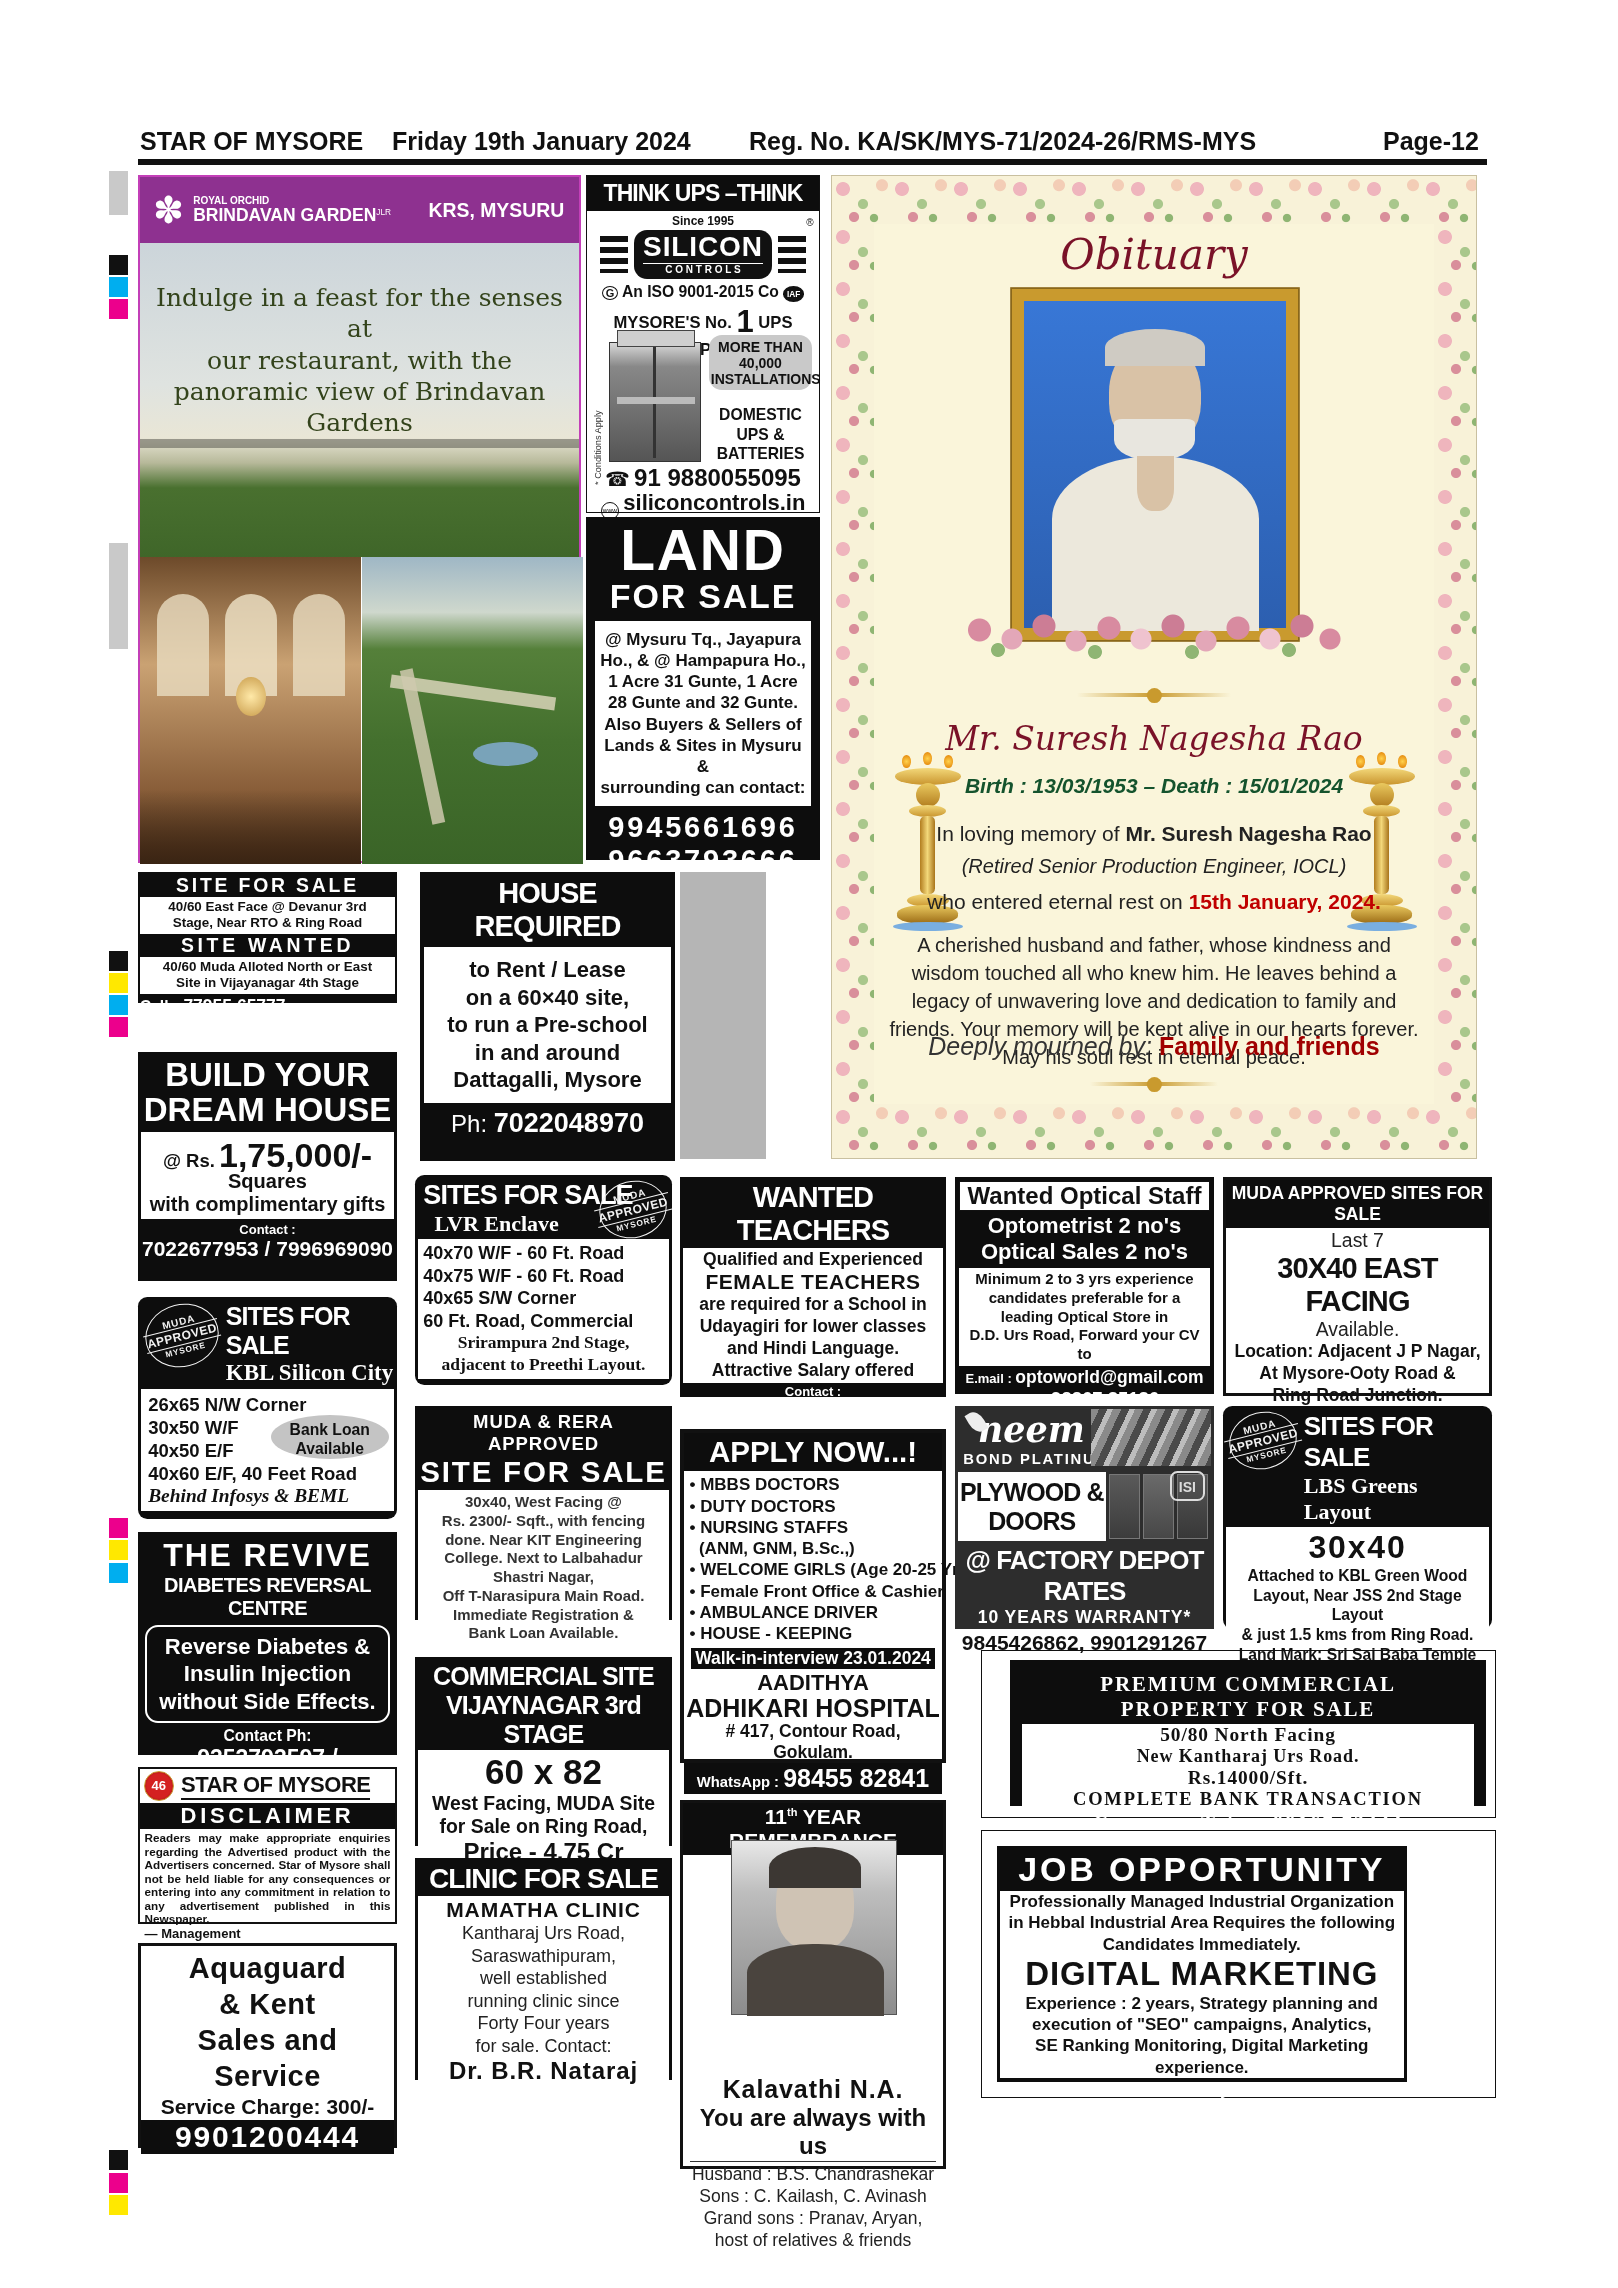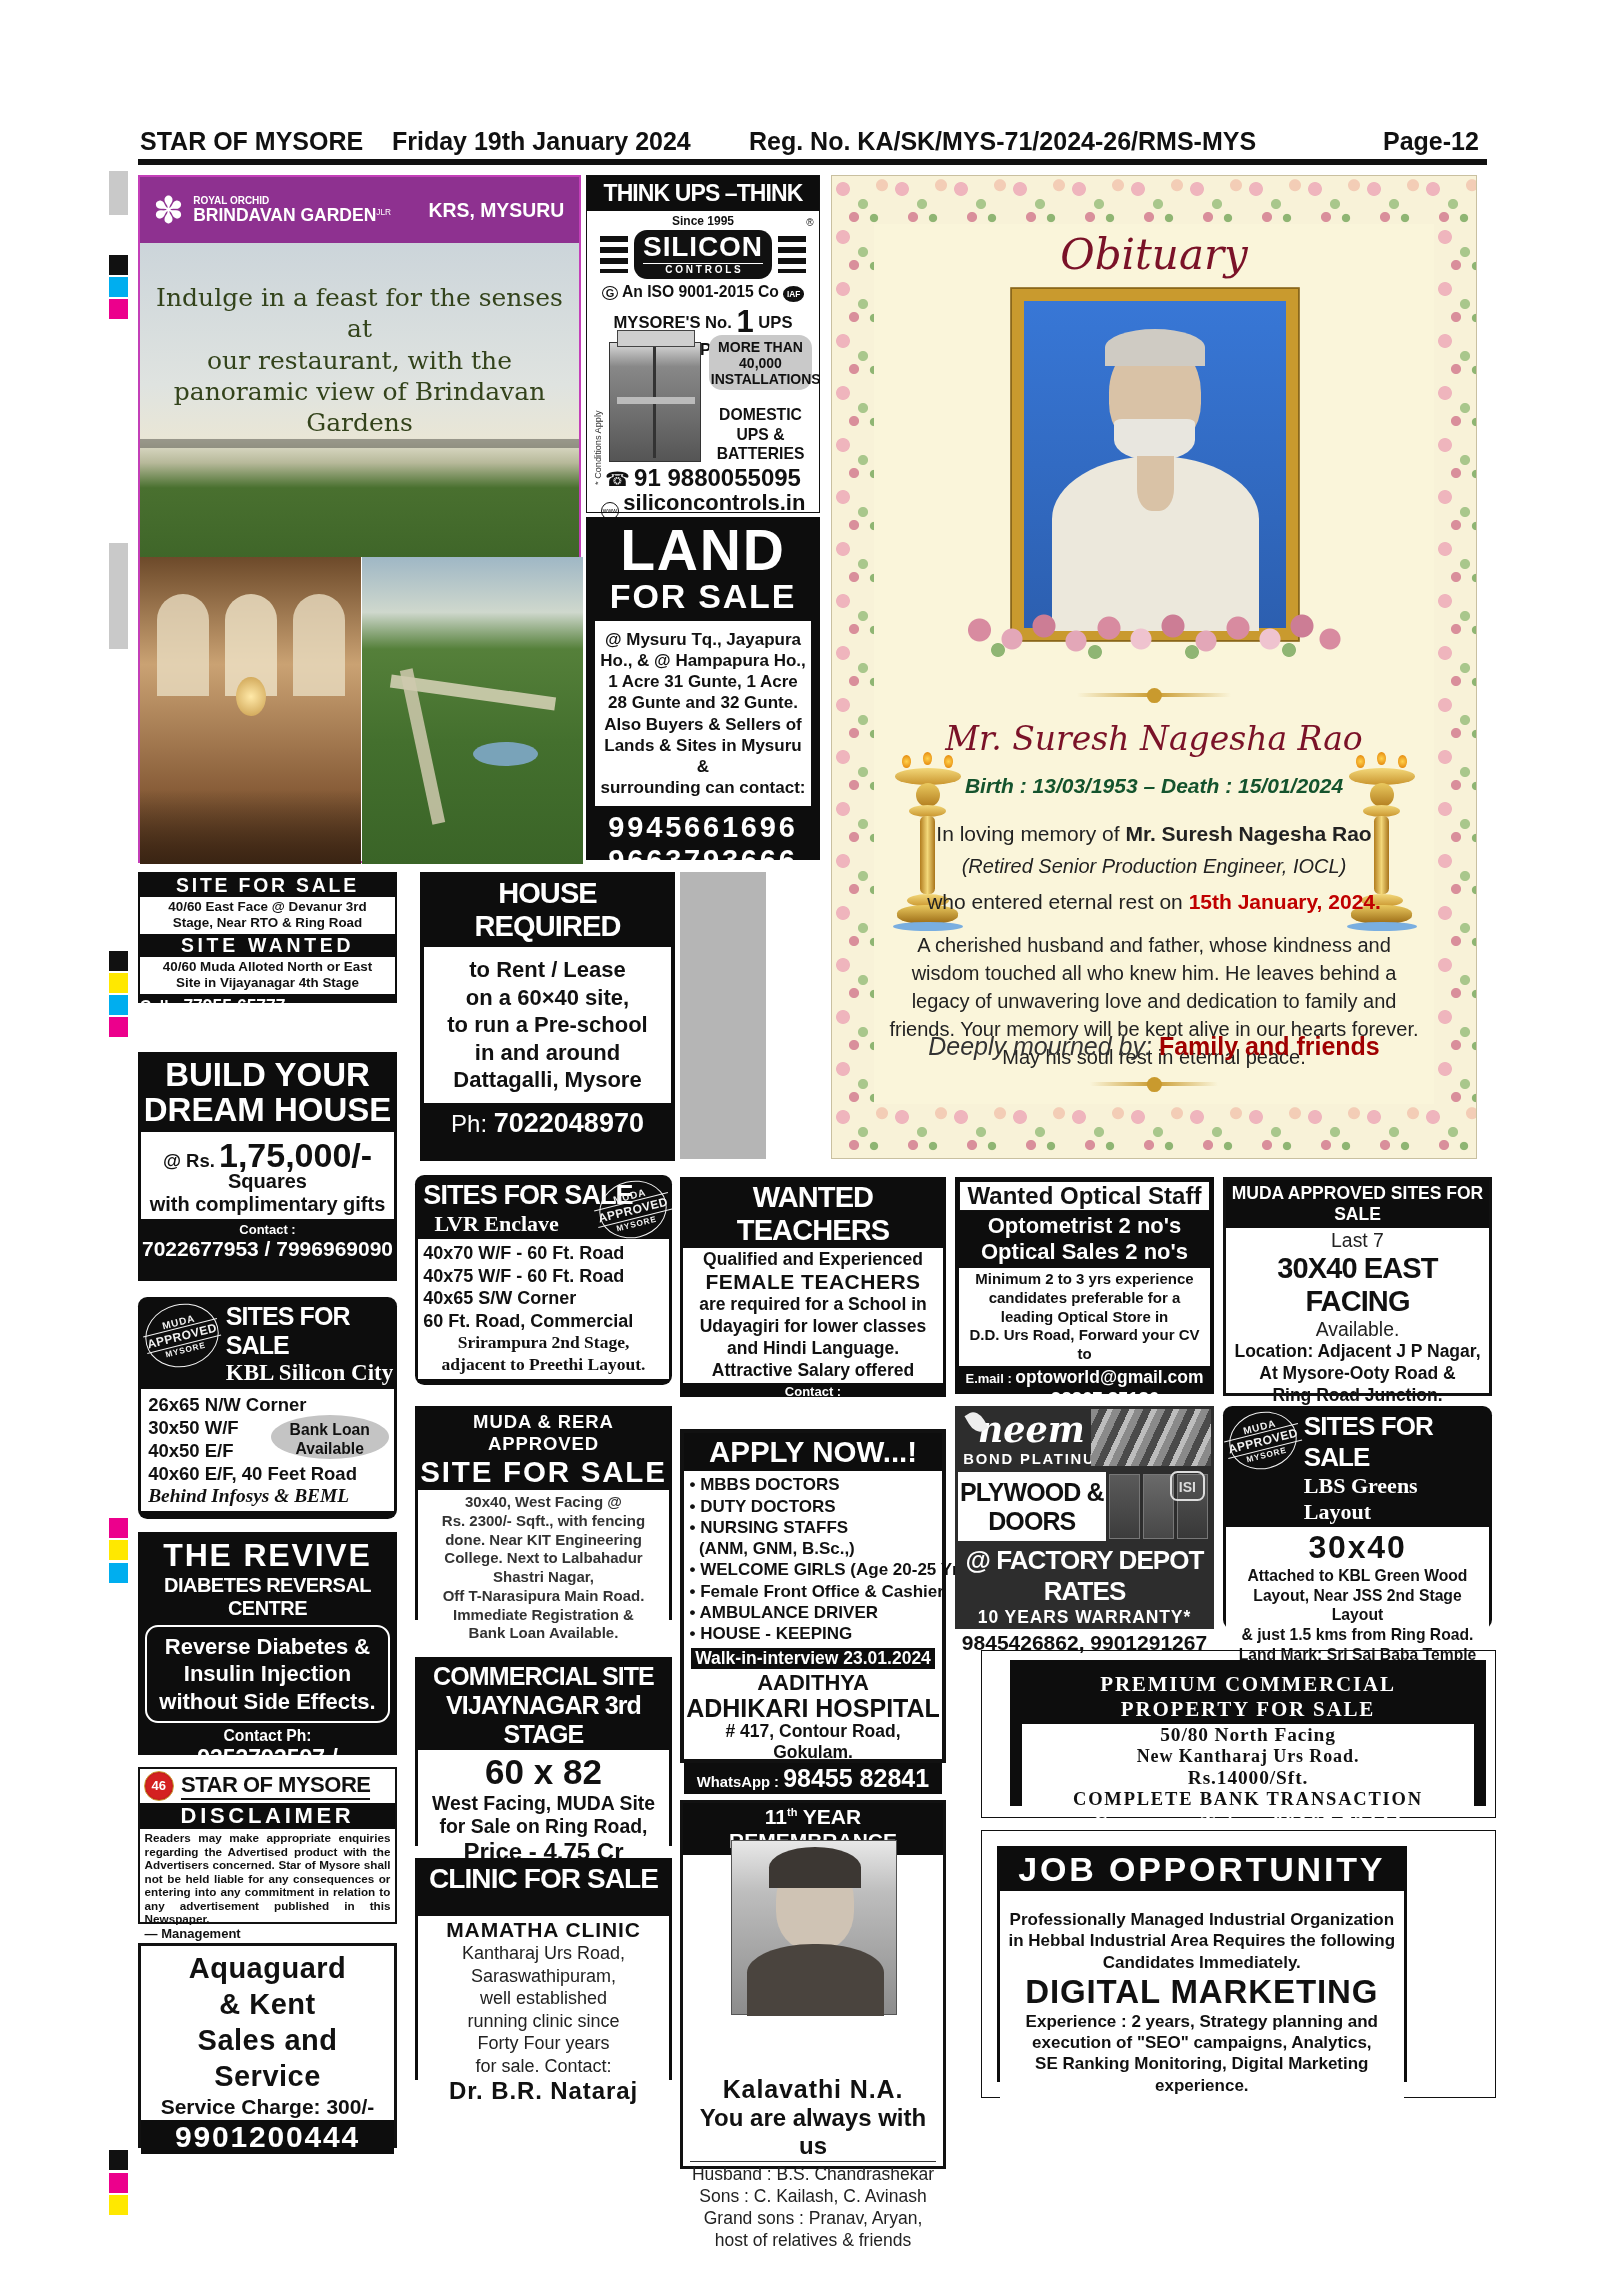--- a/index.html
+++ b/index.html
@@ -400,21 +400,21 @@
       <div style="font-weight:bold;font-size:19.4px;">for Sale on Ring Road,</div>
       <div style="font-weight:bold;font-size:24px;">Price - 4.75 Cr</div>
     </div>
     <div class="c w">
       <span style="font-weight:bold;font-size:14.8px;">Call : </span><span style="font-weight:bold;font-size:23px;letter-spacing:0.9px;">86601 05902</span>
     </div>
   </div>
 
   <div class="ad bb" style="left:415px;top:1858px;width:257px;height:222px;padding:2.8px;">
     <div class="c w" style="font-weight:bold;font-size:28px;letter-spacing:-0.9px;padding:1.8px 0;">CLINIC FOR SALE</div>
-    <div class="white-box c" style="padding:1.8px 0;margin-top:20px;">
+    <div class="white-box c" style="padding:1.8px 0;">
       <div style="font-weight:bold;font-size:21px;letter-spacing:0.9px;">MAMATHA CLINIC</div>
       <div class="lines" style="font-size:18px;color:#222;">
           <div>Kantharaj Urs Road,</div>
           <div>Saraswathipuram,</div>
           <div>well established</div>
           <div>running clinic since</div>
           <div>Forty Four years</div>
           <div>for sale. Contact:</div>
         </div>
       <div style="font-weight:bold;font-size:24px;letter-spacing:0.9px;">Dr. B.R. Nataraj</div>
@@ -559,21 +559,21 @@
         <div style="font-weight:bold;font-size:19.4px;letter-spacing:0.9px;">Rs.14000/Sft.</div>
         <div style="font-weight:bold;font-size:18.5px;letter-spacing:1.8px;">COMPLETE BANK TRANSACTION</div>
       </div>
       <div class="c w" style="font-weight:bold;font-size:21px;letter-spacing:1.8px;padding-top:0.9px;">Contact:- Tejas: 99167 72444</div>
     </div>
   </div>
 
   <div class="ad" style="left:981px;top:1830px;width:515px;height:268px;border:1.8px solid #111;">
     <div class="ad bb" style="left:14.8px;top:14.8px;width:410px;height:236px;padding:2.8px;">
       <div class="c w" style="font-weight:bold;font-size:34px;letter-spacing:2.8px;padding:1.8px 0;">JOB OPPORTUNITY</div>
-      <div class="white-box c" style="padding:18px 0;">
+      <div class="white-box c" style="padding:0 0;">
         <div class="lines" style="font-weight:bold;font-size:17px;">
             <div>Professionally Managed Industrial Organization</div>
             <div>in Hebbal Industrial Area Requires the following</div>
             <div>Candidates Immediately.</div>
           </div>
         <div style="font-weight:bold;font-size:33px;letter-spacing:0.9px;">DIGITAL MARKETING</div>
         <div class="lines" style="font-weight:bold;font-size:17px;">
             <div>Experience : 2 years, Strategy planning and</div>
             <div>execution of  "SEO" campaigns, Analytics,</div>
             <div>SE Ranking Monitoring, Digital Marketing experience.</div>

